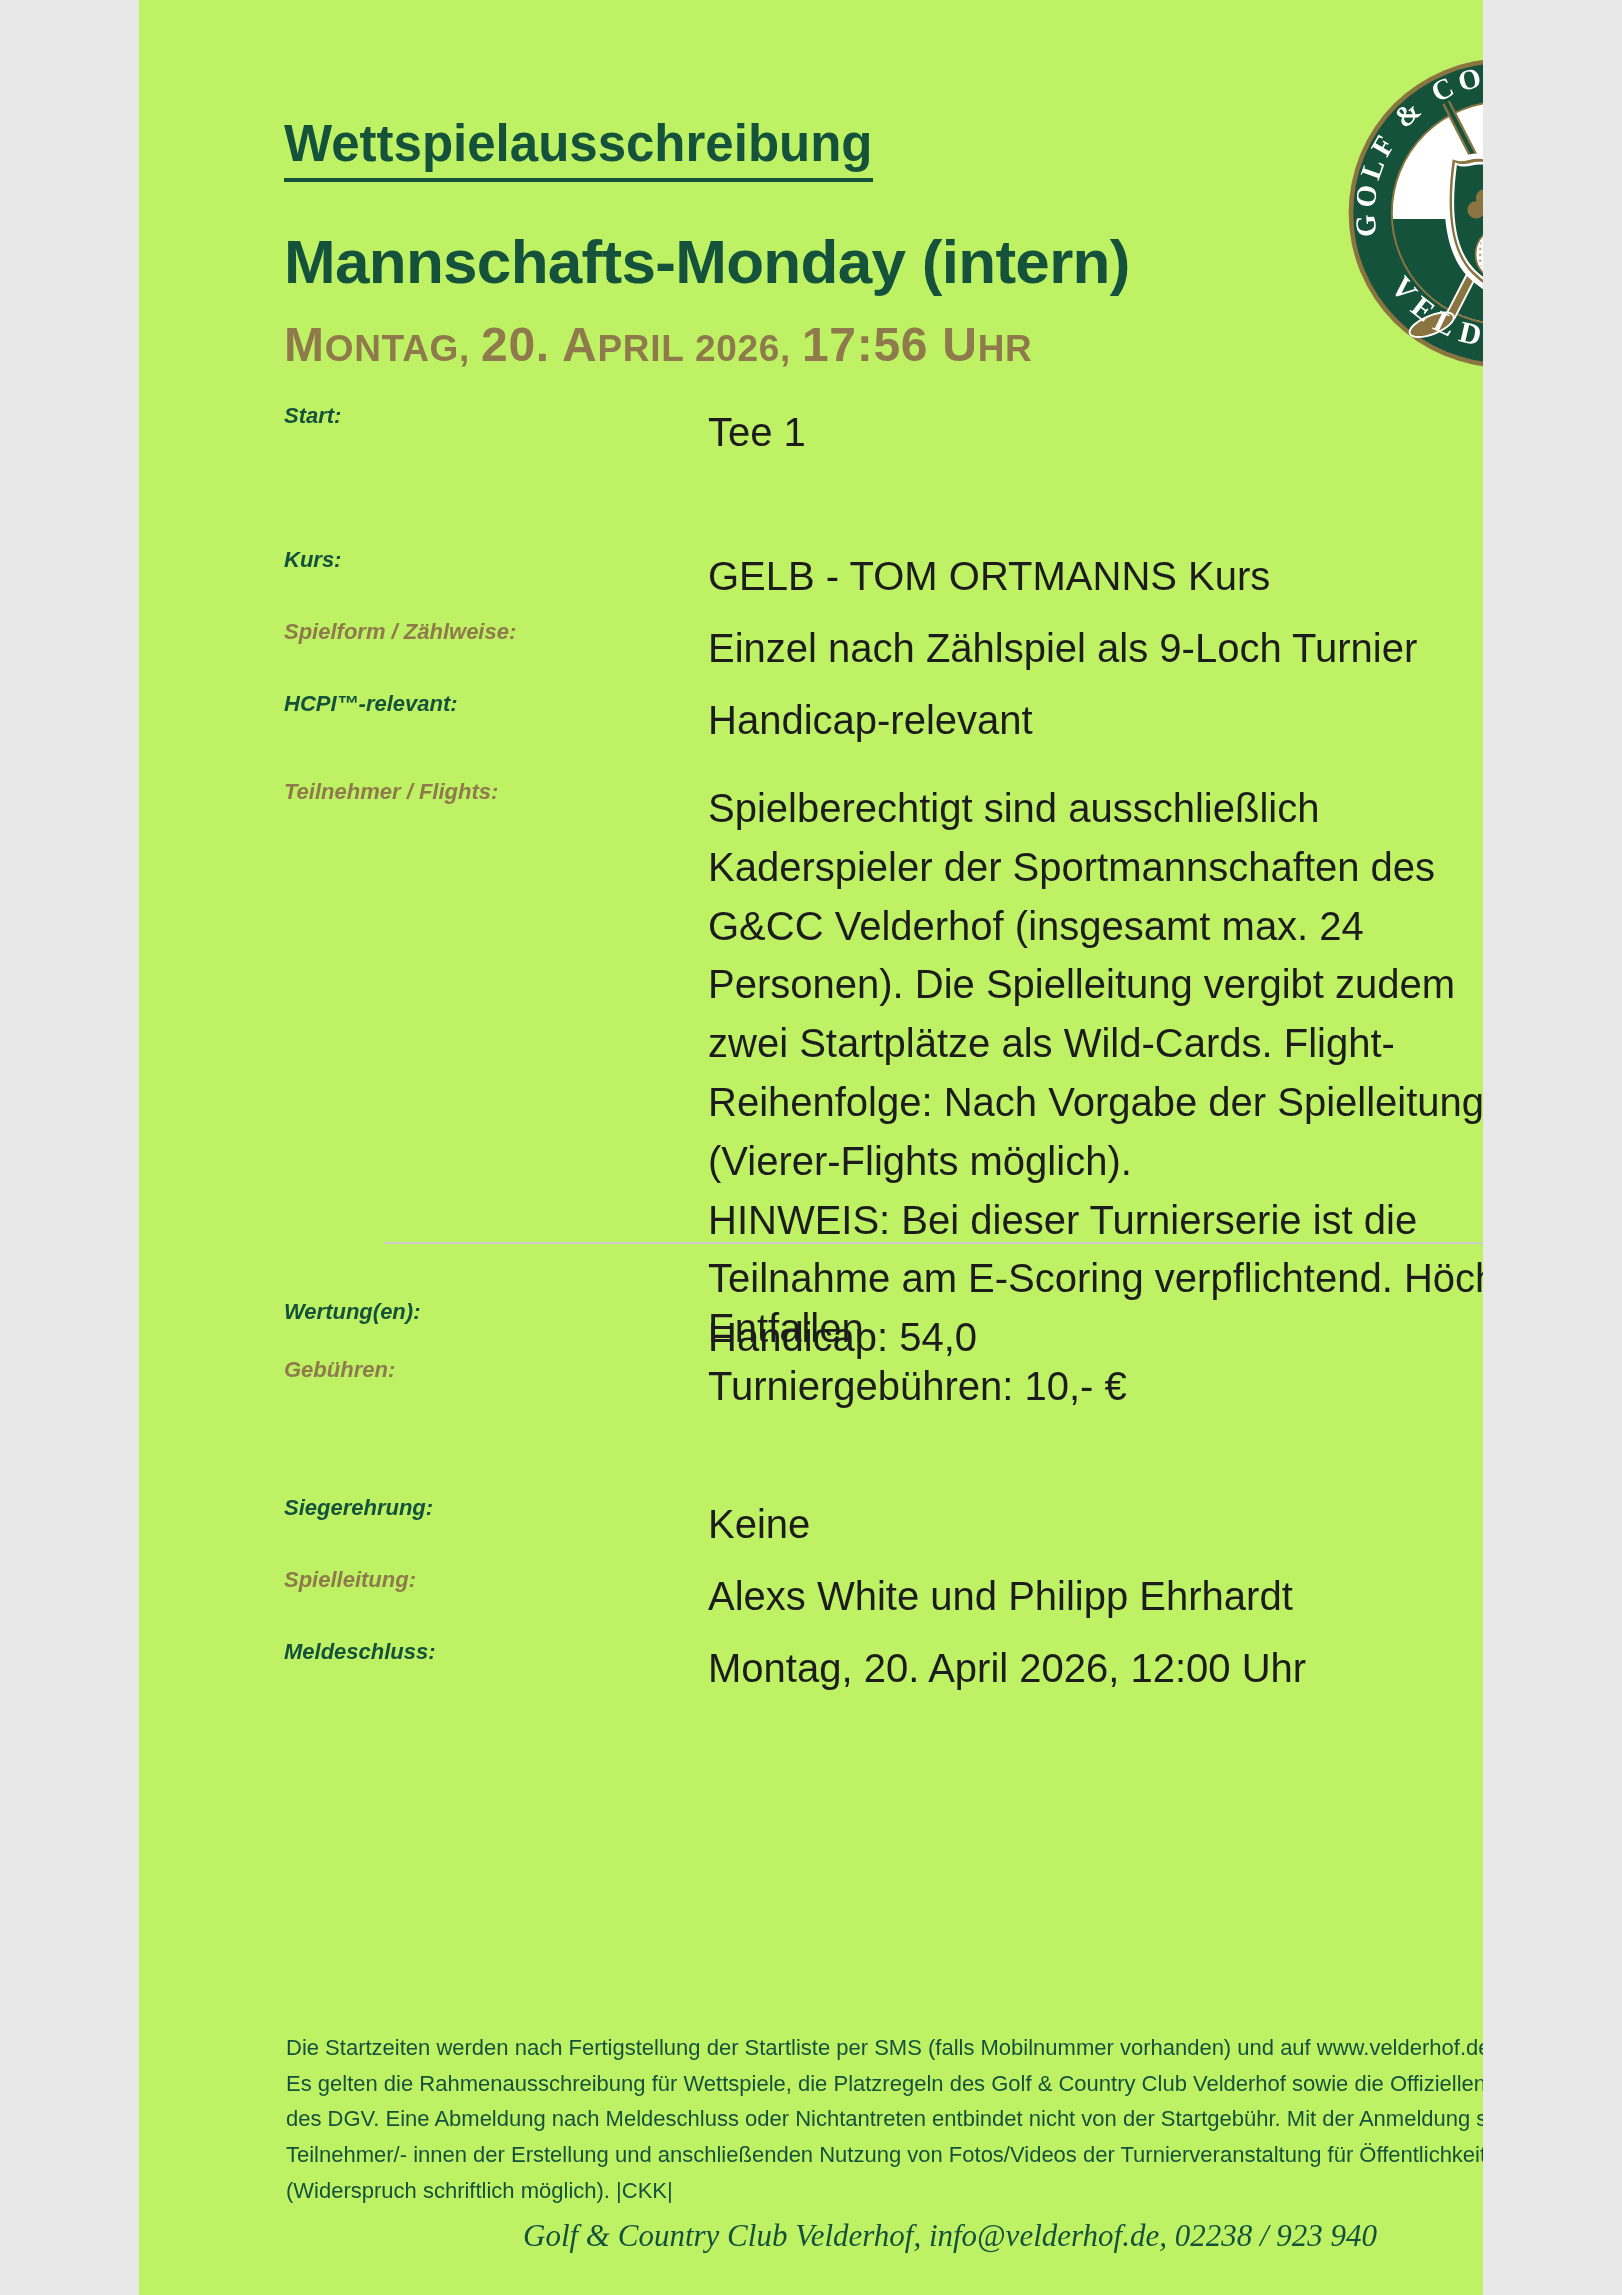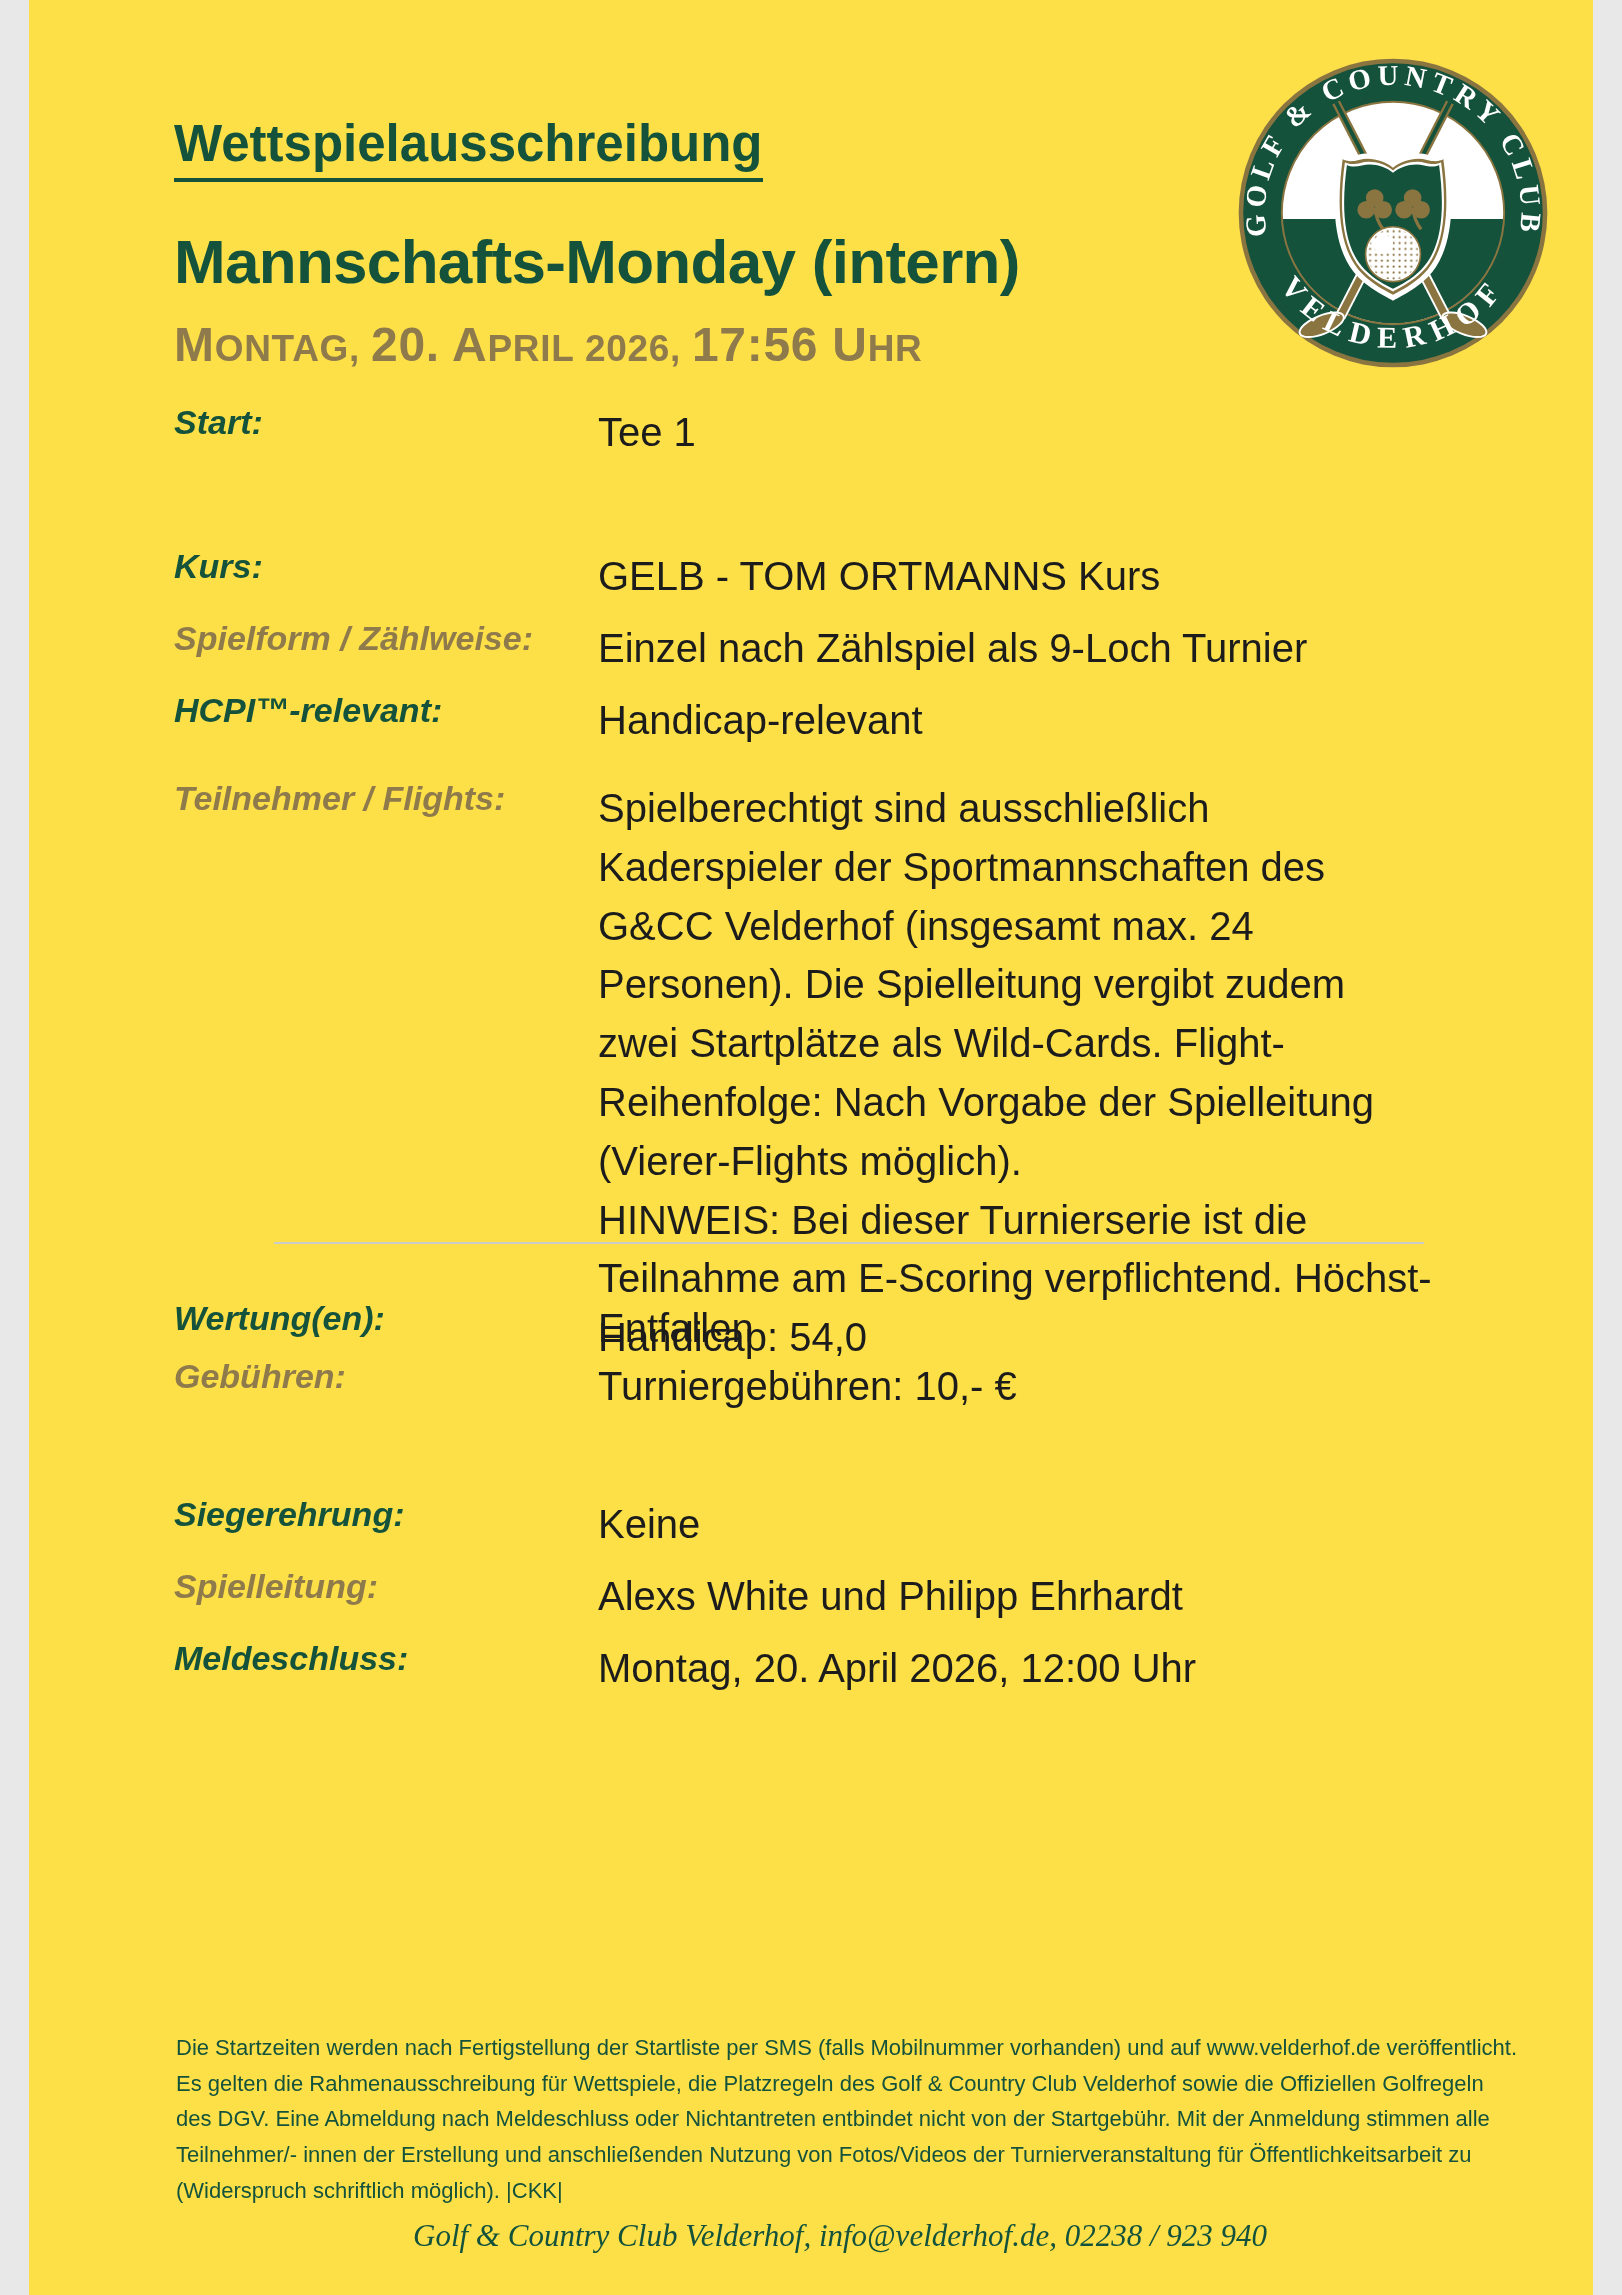--- a/index.html
+++ b/index.html
@@ -5,22 +5,22 @@
   :root{
     --green:#14523C;
     --gold:#8F7A4C;
     --logo-gold:#8A7440;
     --ink:#1C1C1C;
     --divider:#CBCBCB;
   }
   html,body{margin:0;padding:0;background:#e8e8e8;}
   .page{
     position:relative;
-    width:1564px;height:2295px;
-    background:#fde047;
+    width:1344px;height:2295px;
+    background:#bef264;
     font-family:"Liberation Sans",sans-serif;
     overflow:hidden;
     margin:0 auto;
   }
   .doc-type{
     position:absolute;left:145px;top:114px;
     font-size:51px;font-weight:bold;color:var(--green);
     border-bottom:4.6px solid var(--green);
     padding-bottom:5.2px;display:inline-block;
   }
@@ -34,21 +34,21 @@
     color:var(--gold);font-weight:bold;letter-spacing:0.7px;
     white-space:pre;
   }
   .date .big{font-size:48px;}
   .date .small{font-size:37px;}
   .logo{position:absolute;left:1209px;top:58px;width:310px;height:310px;}
 
   .row{position:absolute;left:145px;display:flex;align-items:flex-start;width:1374px;}
   .row .label{
     width:424px;flex:none;
-    font-size:34px;font-weight:bold;font-style:italic;
+    font-size:22px;font-weight:bold;font-style:italic;
   }
   .row .label.green{color:var(--green);}
   .row .label.gold{color:var(--gold);}
   .row .value{
     width:838px;
     font-size:40px;color:var(--ink);
     line-height:1.47;
     white-space:pre-line;
   }
   .r1{top:403px;} .r2{top:475px;} .r3{top:547px;} .r4{top:619px;} .r5{top:691px;}

